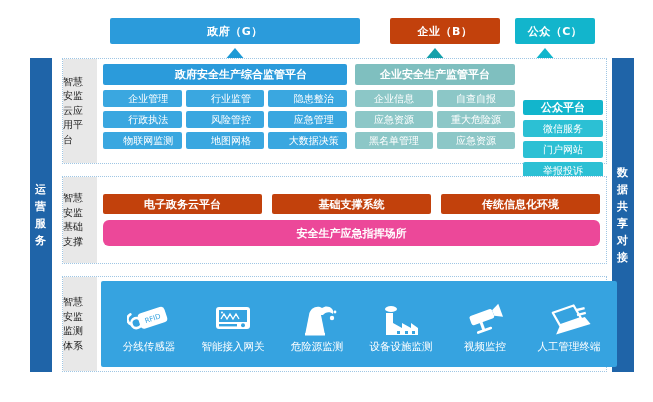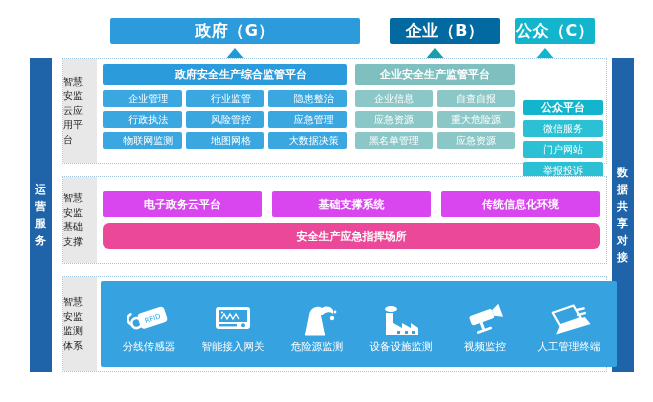--- a/index.html
+++ b/index.html
@@ -7,24 +7,24 @@
     width:653px; height:402px; background:#ffffff; overflow:hidden;
     font-family:"DejaVu Sans","Liberation Sans",sans-serif;
   }
   #root{ position:relative; width:653px; height:402px; }
 
   
   .header-row{ position:absolute; left:0; top:18px; width:653px; height:28px; }
   .hdr{
     position:absolute; height:26px; border-radius:2px;
     display:flex; align-items:center; justify-content:center;
-    color:#ffffff; font-weight:bold; font-size:16px; letter-spacing:.5px;
+    color:#ffffff; font-weight:bold; font-size:11px; letter-spacing:.5px;
   }
   .hdr-gov{ left:110px; width:250px; background:#2b9bdb; }
-  .hdr-ent{ left:390px; width:110px; background:#0369a1; }
+  .hdr-ent{ left:390px; width:110px; background:#c2410c; }
   .hdr-pub{ left:515px; width:80px;  background:#12b5cc; }
 
   
   .arrow{ position:absolute; width:0; height:0; border-left:11px solid transparent;
           border-right:11px solid transparent; top:48px; }
   .arrow-gov{ left:224px; border-bottom:13px solid #1e9ad6; }
   .arrow-ent{ left:424px; border-bottom:13px solid #15a0ab; }
   .arrow-pub{ left:534px; border-bottom:13px solid #12b5cc; }
 
   
@@ -82,21 +82,21 @@
     display:flex; align-items:center; justify-content:center; white-space:nowrap;
   }
   .cell-gov{ background:#3aa7e0;padding-left:12px; }
   .cell-ent{ background:#8cc7c7; }
   .cell-pub{ background:#2cc0d4; }
 
   
   .l2{ display:flex; flex-direction:column; gap:6px; height:100%; justify-content:center; }
   .l2-top{ display:flex; gap:10px; }
   .l2-box{
-    flex:1; height:26px; background:#d946ef; border-radius:2px;
+    flex:1; height:20px; background:#c2410c; border-radius:2px;
     color:#fff; font-size:11px; font-weight:bold;
     display:flex; align-items:center; justify-content:center;
   }
   .l2-bar{
     height:26px; background:#ec4899; border-radius:6px; color:#fff;
     font-size:11px; font-weight:bold;
     display:flex; align-items:center; justify-content:center;
   }
 
   

